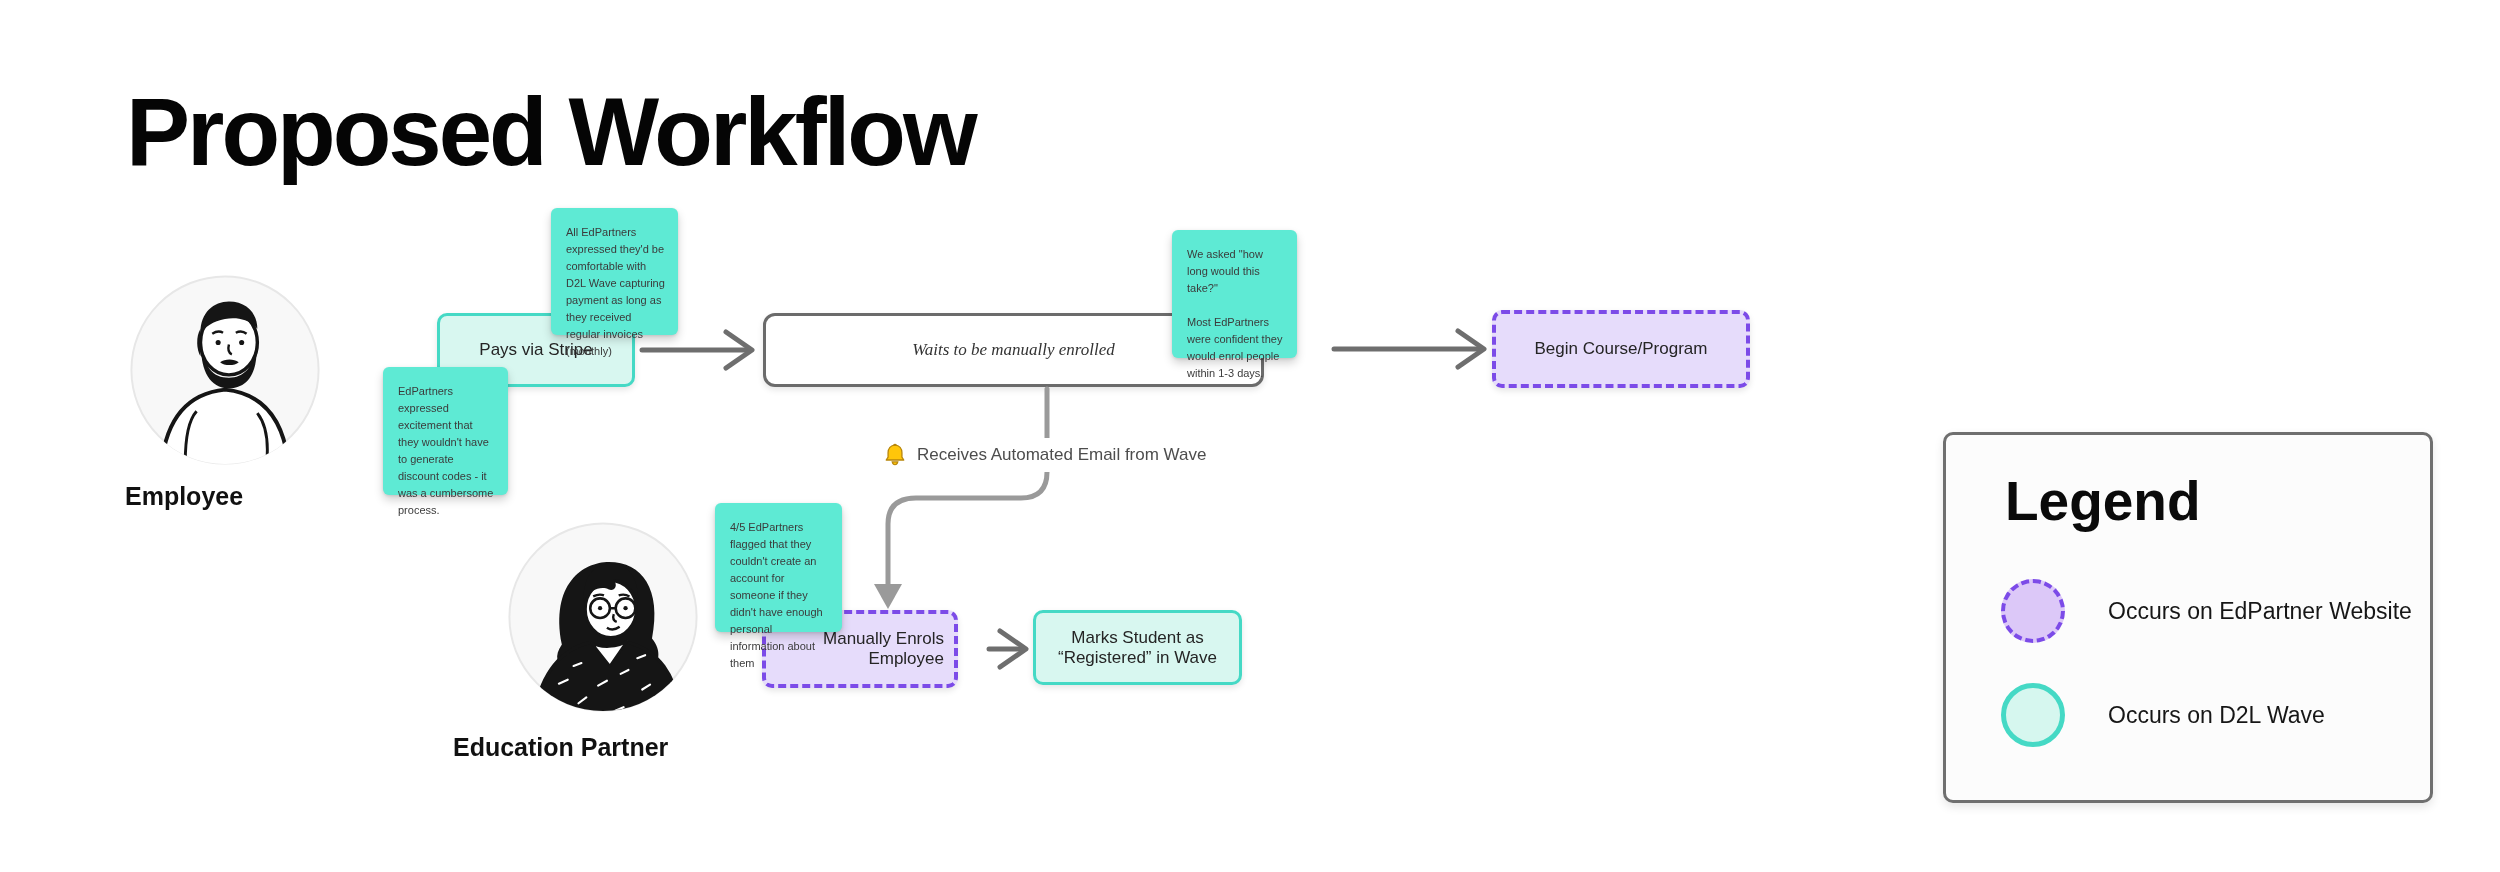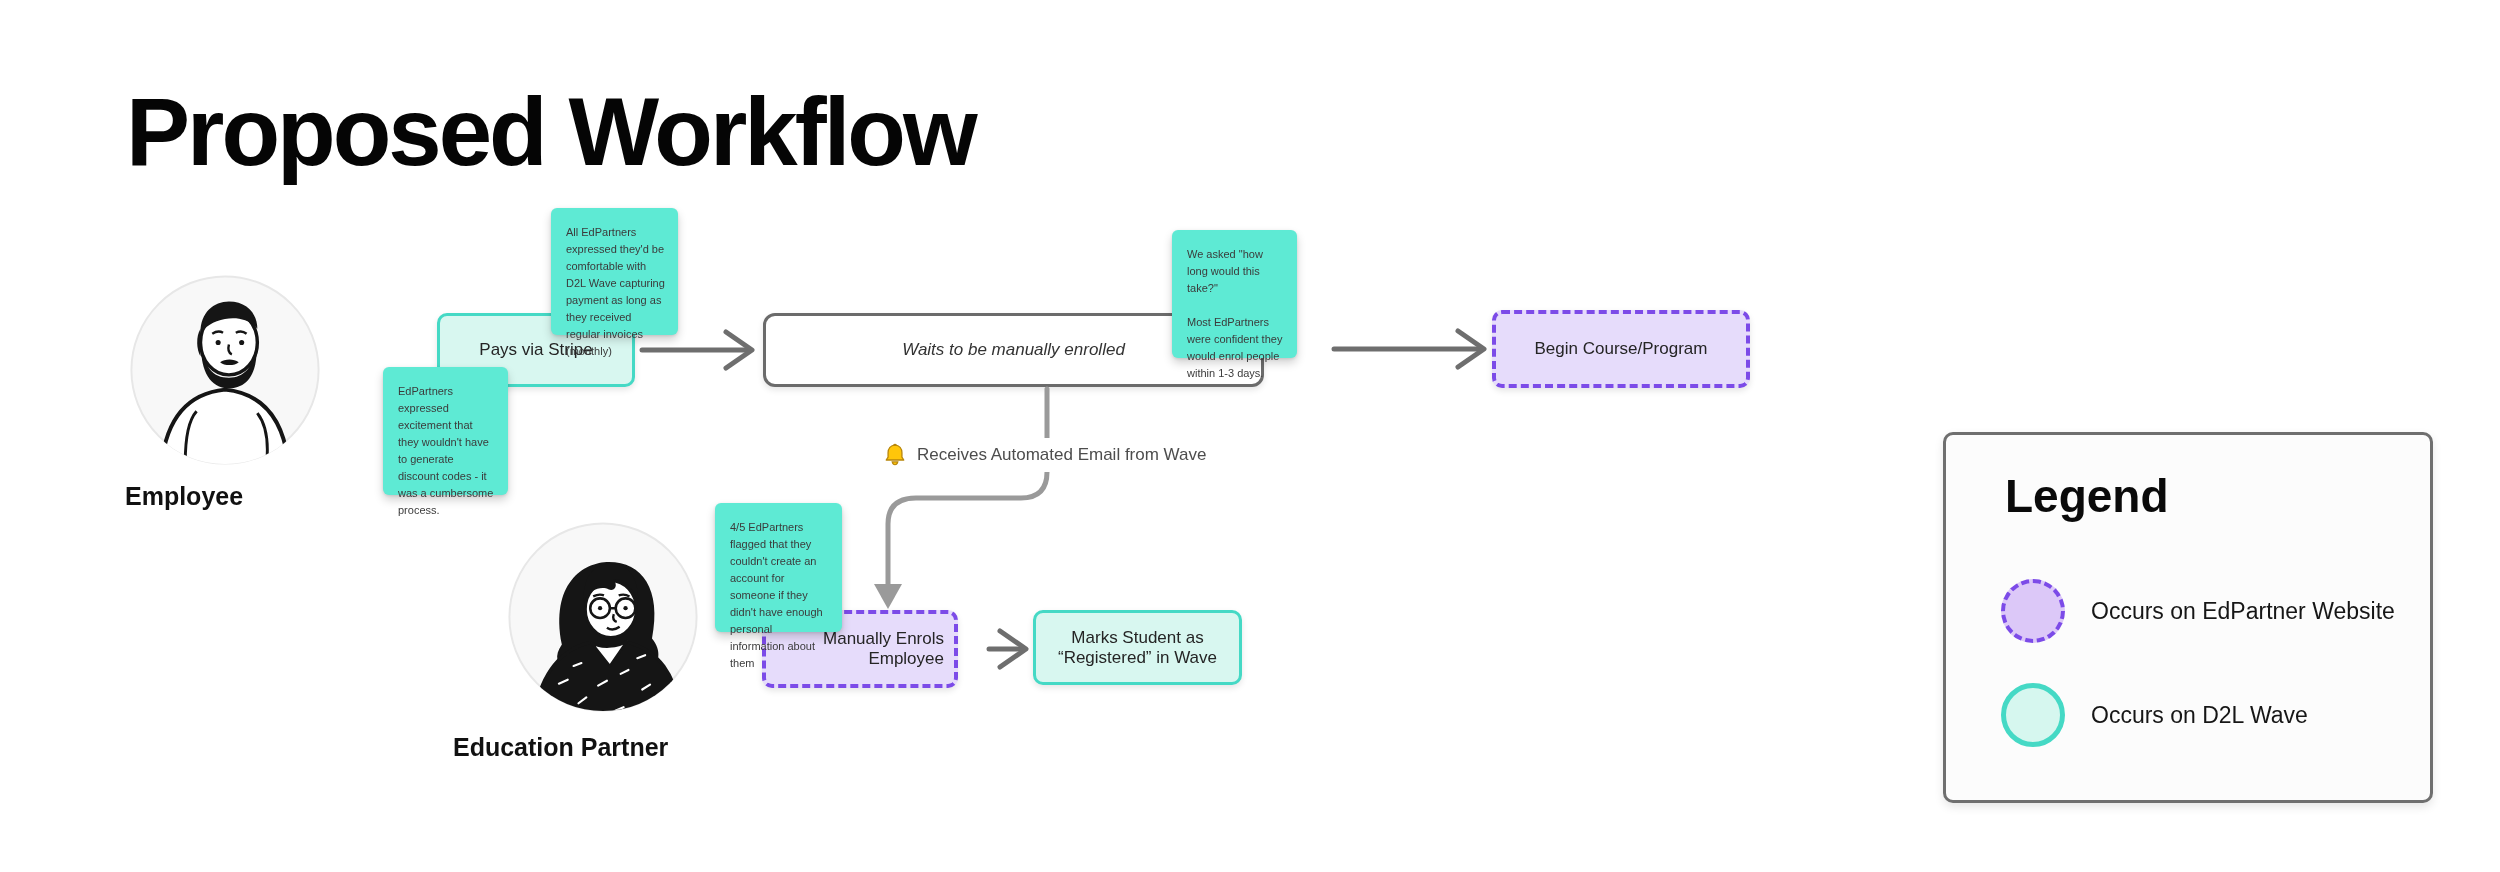--- a/index.html
+++ b/index.html
@@ -35,22 +35,22 @@
               background:#ffffff;padding:0 8px;z-index:5;}
   .annotation-label{font-size:17px;color:#4d4d4d;}
 
   
   .connectors{left:0;top:0;z-index:4;pointer-events:none;}
 
   
   .legend{left:1943px;top:432px;width:490px;height:371px;background:#FCFCFC;
           border:3px solid #6F6F6F;border-radius:10px;z-index:2;box-sizing:border-box;
           box-shadow:0 4px 10px rgba(0,0,0,0.10);}
-  .legend-title{position:absolute;left:59px;top:34px;font-size:46px;font-weight:800;color:#0a0a0a;text-align:right;}
-  .legend-item{position:absolute;left:55px;display:flex;align-items:center;gap:26px;height:64px;justify-content:space-between;}
+  .legend-title{position:absolute;left:59px;top:34px;font-size:55px;font-weight:800;color:#0a0a0a;text-align:right;}
+  .legend-item{position:absolute;left:55px;display:flex;align-items:center;gap:43px;height:64px;justify-content:space-between;}
   .swatch{width:64px;height:64px;border-radius:50%;box-sizing:border-box;flex:0 0 auto;}
   .swatch.edpartner{background:#DCC8F8;border:4px dashed #7C4BE8;}
   .swatch.wave{background:#D6F7EF;border:5px solid #45D9C5;}
   .legend-label{font-size:23px;color:#161616;}
 </style>
 </head>
 <body>
 
 <div class="abs page-title">Proposed Workflow</div>
 
@@ -130,21 +130,21 @@
       <path d="M111 97 Q109 103 114 105" fill="none" stroke="#151515" stroke-width="2.4"></path>
       <path d="M104 111 Q110 115 117 110" fill="none" stroke="#151515" stroke-width="2.4"></path>
     </g>
   </svg>
 </div>
 <div class="abs actor-label" style="left:453px;top:733px;width:300px;">Education Partner</div>
 
 <div class="abs box wave" style="left:437px;top:313px;width:198px;height:74px;">
   <span>Pays via Stripe</span>
 </div>
-<div class="abs box neutral" style="left:763px;top:313px;width:501px;height:74px;">
+<div class="abs box neutral" style="left:763px;top:313px;width:501px;height:74px;font-family:Liberation Serif, serif;">
   <span>Waits to be manually enrolled</span>
 </div>
 <div class="abs box edpartner" style="left:1492px;top:310px;width:258px;height:78px;">
   <span>Begin Course/Program</span>
 </div>
 <div class="abs box edpartner" style="left:762px;top:610px;width:196px;height:78px;">
   <span>Manually Enrols Employee</span>
 </div>
 <div class="abs box wave" style="left:1033px;top:610px;width:209px;height:75px;">
   <span>Marks Student as “Registered” in Wave</span>

